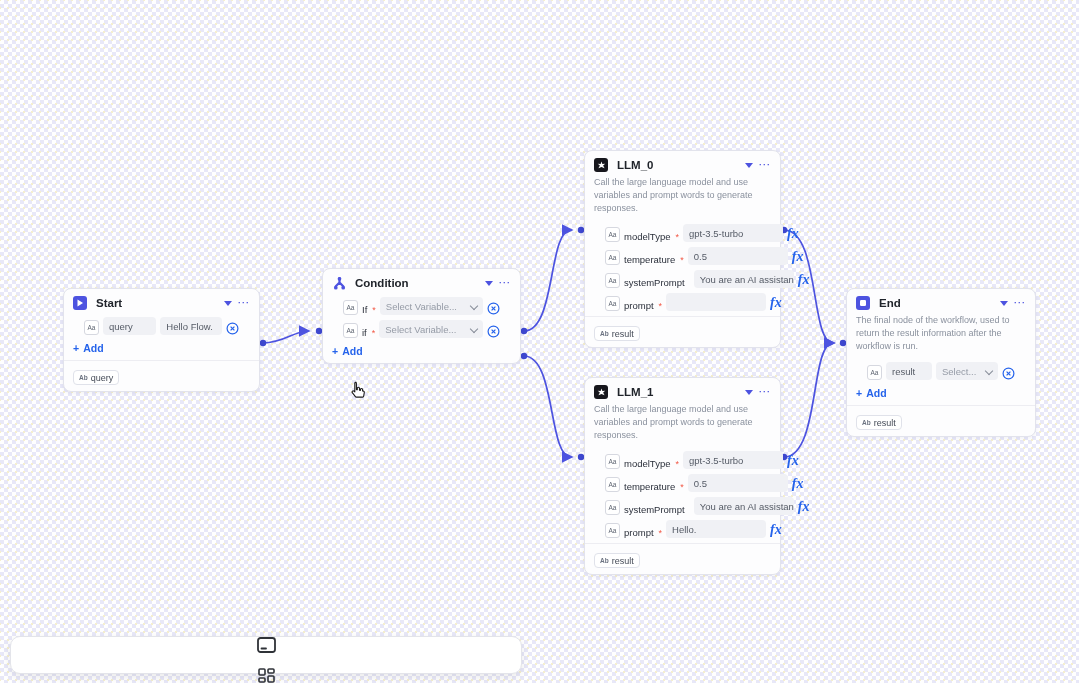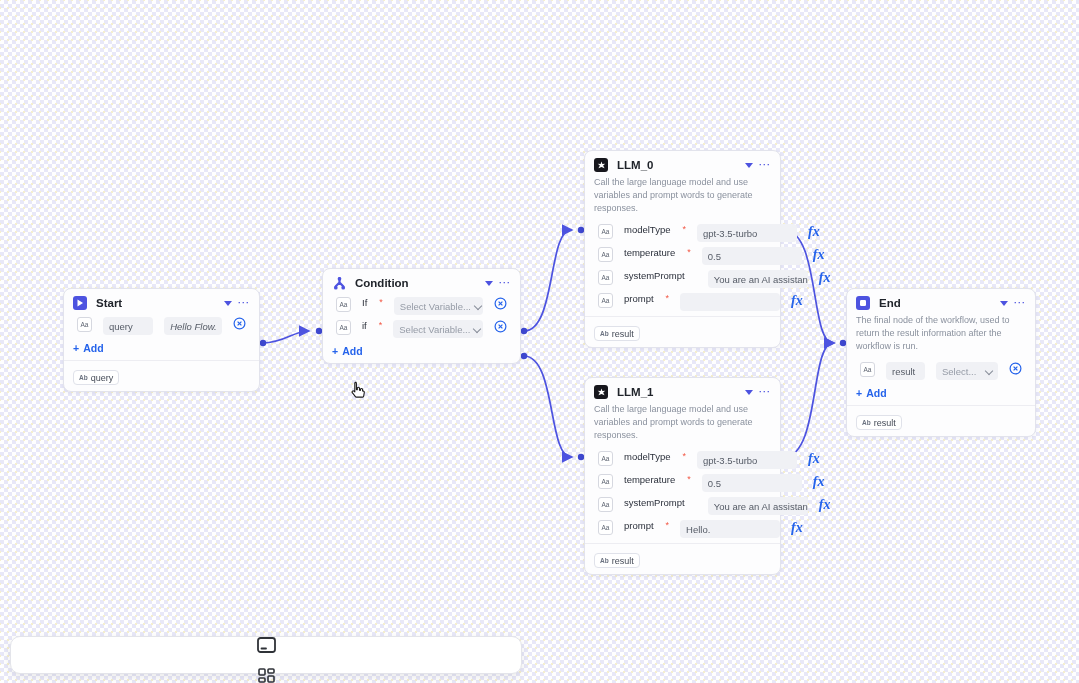--- a/index.html
+++ b/index.html
@@ -22,21 +22,21 @@
   .node-header{display:flex;align-items:center;gap:9px;padding:7px 9px 2px;}
   .node-icon{width:14px;height:14px;border-radius:3px;display:flex;align-items:center;justify-content:center;flex:none;}
   .node-icon.indigo{background:#4d53e0;color:#fff;}
   .node-icon.black{background:#17171d;color:#fff;}
   .node-icon.plain{background:transparent;}
   .node-title{font-size:11.5px;font-weight:bold;flex:1;white-space:nowrap;}
   .hdr-actions{display:flex;align-items:center;gap:6px;}
   .tri{width:0;height:0;border-left:4px solid transparent;border-right:4px solid transparent;border-top:5px solid #4d53e0;display:inline-block;}
   .more{color:#4d53e0;font-size:9px;font-weight:bold;letter-spacing:1px;line-height:1;}
   .node-desc{padding:2px 9px 4px;color:#8a919e;font-size:9px;line-height:1.45;}
-  .row{display:flex;align-items:flex-start;gap:11px;margin:5px 13px;height:18px;}
+  .row{display:flex;align-items:flex-end;gap:4px;margin:5px 20px;height:18px;}
   .type-box{width:13px;height:13px;border:1px solid #d6d8e0;border-radius:3px;background:#fff;
     font-size:6.5px;color:#5c6370;display:flex;align-items:center;justify-content:center;flex:none;}
   .row-label{font-size:9.5px;color:#2a2f3a;white-space:nowrap;}
   .req{color:#f25643;font-size:9px;margin-left:1px;}
   .pill{background:#f0f1f5;border-radius:4px;height:18px;display:flex;align-items:center;
     padding:0 6px;font-size:9.5px;color:#555b66;box-sizing:border-box;overflow:hidden;white-space:nowrap;}
   .pill.grow{flex:1;}
   .pill .ph{color:#959ba6;flex:1;}
   .chev{width:5px;height:5px;border-right:1.4px solid #868c98;border-bottom:1.4px solid #868c98;
     transform:rotate(45deg);margin-left:4px;flex:none;}
@@ -100,21 +100,21 @@
     </span>
     <span class="node-title">Start</span>
     <span class="hdr-actions">
       <span class="tri"></span>
       <span class="more">···</span>
     </span>
   </div>
   <div class="row">
     <span class="type-box">Aa</span>
     <span class="pill grow">query</span>
-    <span class="pill grow" style="flex:1.2;font-style:italic;">Hello Flow.</span>
+    <span class="pill grow" style="flex:1.2;">Hello Flow.</span>
     <svg class="cxicon" width="13" height="13" viewBox="0 0 13 13">
         <circle cx="6.5" cy="6.5" r="5.4" fill="none" stroke="#2563eb" stroke-width="1.2"></circle>
         <path d="M4.6 4.6 L8.4 8.4 M8.4 4.6 L4.6 8.4" stroke="#2563eb" stroke-width="1.2"></path>
       </svg>
   </div>
   <div class="add-btn">
     <span>+</span>
     <span>Add</span>
   </div>
   <div class="node-footer">

